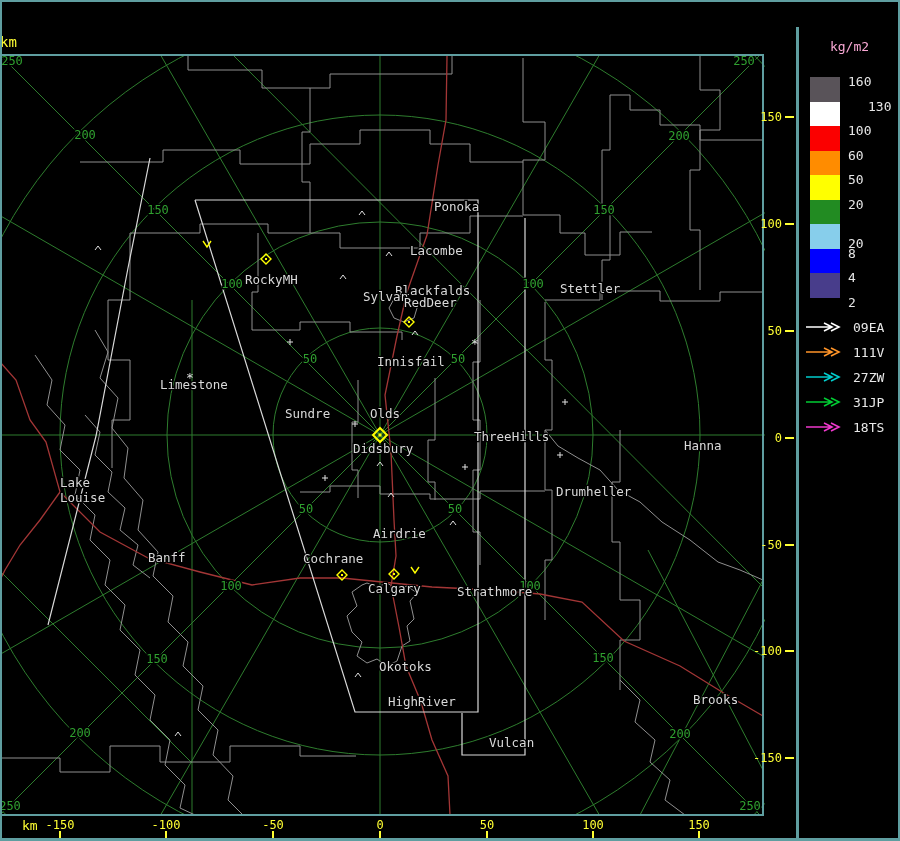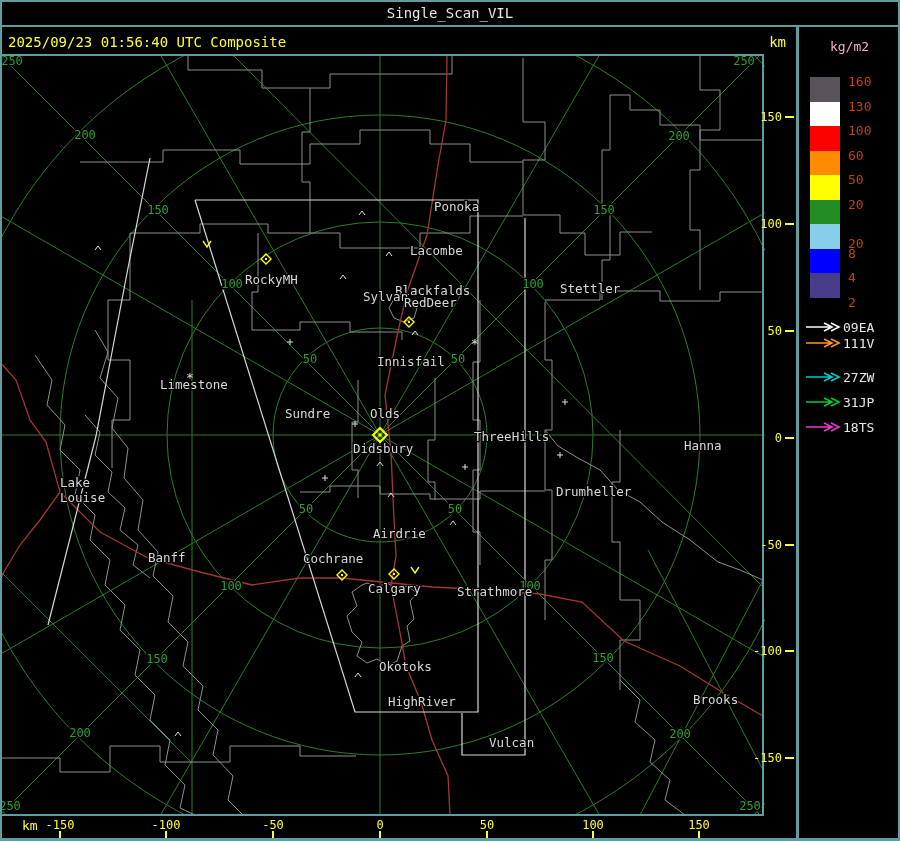--- a/index.html
+++ b/index.html
@@ -19,34 +19,30 @@
   .rtick-label{position:absolute;right:14px;transform:translateY(-50%);color:#ffff33;font-size:12px;}
   .rtick-mark{position:absolute;right:2px;width:9px;height:2px;background:#ffff33;transform:translateY(-50%);}
   #bottom-axis{position:absolute;left:0;top:816px;width:796px;height:22px;}
   .btick-label{position:absolute;top:2px;transform:translateX(-50%);color:#ffff33;font-size:12px;}
   .btick-mark{position:absolute;top:15px;width:2px;height:7px;background:#ffff33;transform:translateX(-50%);}
   #km-bottom{position:absolute;left:22px;top:2px;color:#ffff33;font-size:13px;}
   #bottomline{position:absolute;left:0;top:838px;width:900px;height:3px;background:#5f9ea0;}
   #right-panel{position:absolute;left:799px;top:27px;width:101px;height:814px;}
   #cb-unit{position:absolute;left:0;top:12px;width:100%;text-align:center;color:#f9a8d4;font-size:13px;}
   .cb-box{position:absolute;left:11px;width:30px;}
-  .cb-label{position:absolute;left:49px;transform:translateY(-50%);color:#c2410c;font-size:13px;}
+  .cb-label{position:absolute;left:49px;transform:translateY(-50%);color:#e5e5e5;font-size:13px;}
   .lg-row{position:absolute;left:6px;height:20px;display:flex;align-items:center;}
-  .lg-label{color:#e8e8e8;font-size:13px;margin-left:0;}
+  .lg-label{color:#e8e8e8;font-size:13px;margin-left:10px;}
 </style>
 </head>
 <body>
 
 <div id="screen">
-  <div id="titlebar">
-    <span>Single_Scan_VIL</span>
-  </div>
 
   <div id="tsbar">
-    <span class="stamp">2025/09/23 01:56:40 UTC Composite</span>
     <span class="kmtop">km</span>
   </div>
 
   <svg id="mapsvg" width="765" height="762" viewBox="0 54 765 762">
       <rect x="0" y="54" width="765" height="762" fill="#000"></rect>
       <circle cx="380" cy="435" r="107" stroke="#2e7d2e" fill="none" stroke-width="1"></circle>
       <circle cx="380" cy="435" r="213" stroke="#2e7d2e" fill="none" stroke-width="1"></circle>
       <circle cx="380" cy="435" r="320" stroke="#2e7d2e" fill="none" stroke-width="1"></circle>
       <circle cx="380" cy="435" r="427" stroke="#2e7d2e" fill="none" stroke-width="1"></circle>
       <circle cx="380" cy="435" r="533" stroke="#2e7d2e" fill="none" stroke-width="1"></circle>
@@ -226,38 +222,38 @@
         <div class="cb-box" style="top: 50px; height: 24.5px; background: rgb(89, 83, 89);"></div>
         <div class="cb-box" style="top: 74.5px; height: 24.5px; background: rgb(255, 255, 255);"></div>
         <div class="cb-box" style="top: 99px; height: 24.5px; background: rgb(251, 0, 0);"></div>
         <div class="cb-box" style="top: 123.5px; height: 24.5px; background: rgb(255, 140, 0);"></div>
         <div class="cb-box" style="top: 148px; height: 24.5px; background: rgb(255, 255, 0);"></div>
         <div class="cb-box" style="top: 172.5px; height: 24.5px; background: rgb(34, 139, 34);"></div>
         <div class="cb-box" style="top: 197px; height: 24.5px; background: rgb(135, 206, 235);"></div>
         <div class="cb-box" style="top: 221.5px; height: 24.5px; background: rgb(0, 0, 255);"></div>
         <div class="cb-box" style="top: 246px; height: 24.5px; background: rgb(72, 61, 139);"></div>
         <div class="cb-label" style="top: 54px;">160</div>
-        <div class="cb-label" style="top: 78.5px;">130</div>
+        <div class="cb-label" style="top: 78.5px; margin-left: 20px;">130</div>
         <div class="cb-label" style="top: 103px;">100</div>
         <div class="cb-label" style="top: 127.5px;">60</div>
         <div class="cb-label" style="top: 152px;">50</div>
         <div class="cb-label" style="top: 176.5px;">20</div>
         <div class="cb-label" style="top: 216px;">20</div>
         <div class="cb-label" style="top: 225.5px;">8</div>
         <div class="cb-label" style="top: 250px;">4</div>
         <div class="cb-label" style="top: 274.5px;">2</div>
       </div>
     <div id="radar-legend">
         <div class="lg-row" style="top: 290px;">
           <svg width="38" height="12">
             <path d="M1 6 H26 M19 2 L27 6 L19 10 M26 2 L34 6 L26 10" stroke="#ffffff" stroke-width="1.6" fill="none"></path>
           </svg>
           <span class="lg-label">09EA</span>
         </div>
-        <div class="lg-row" style="top: 306px; text-align: right;">
+        <div class="lg-row" style="top: 315px; text-align: right;">
           <svg width="38" height="12">
             <path d="M1 6 H26 M19 2 L27 6 L19 10 M26 2 L34 6 L26 10" stroke="#ff9428" stroke-width="1.6" fill="none"></path>
           </svg>
           <span class="lg-label">111V</span>
         </div>
         <div class="lg-row" style="top: 340px; text-align: center;">
           <svg width="38" height="12">
             <path d="M1 6 H26 M19 2 L27 6 L19 10 M26 2 L34 6 L26 10" stroke="#00cccc" stroke-width="1.6" fill="none"></path>
           </svg>
           <span class="lg-label">27ZW</span>

